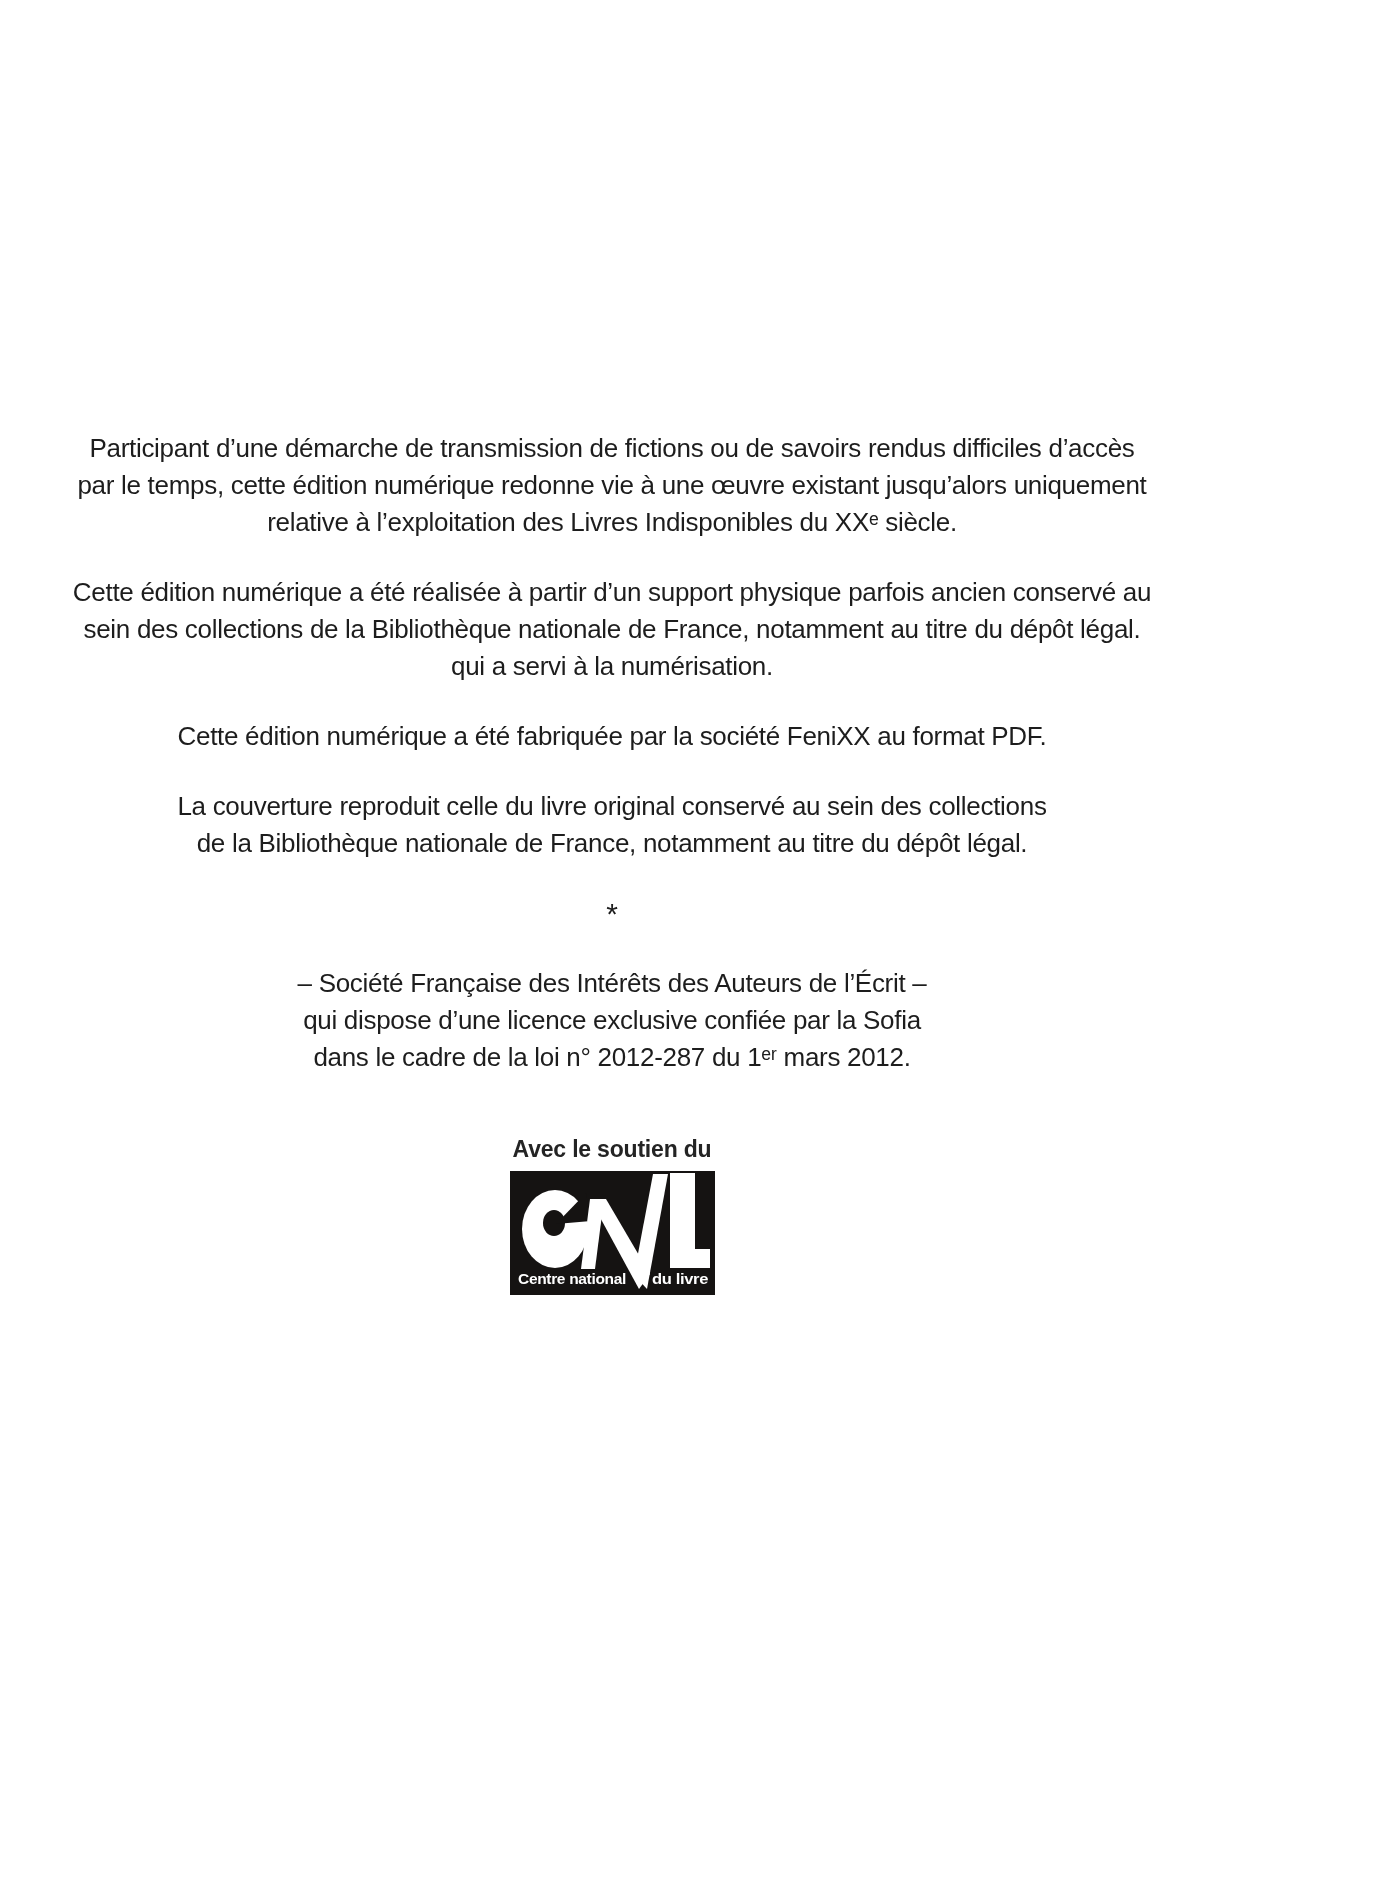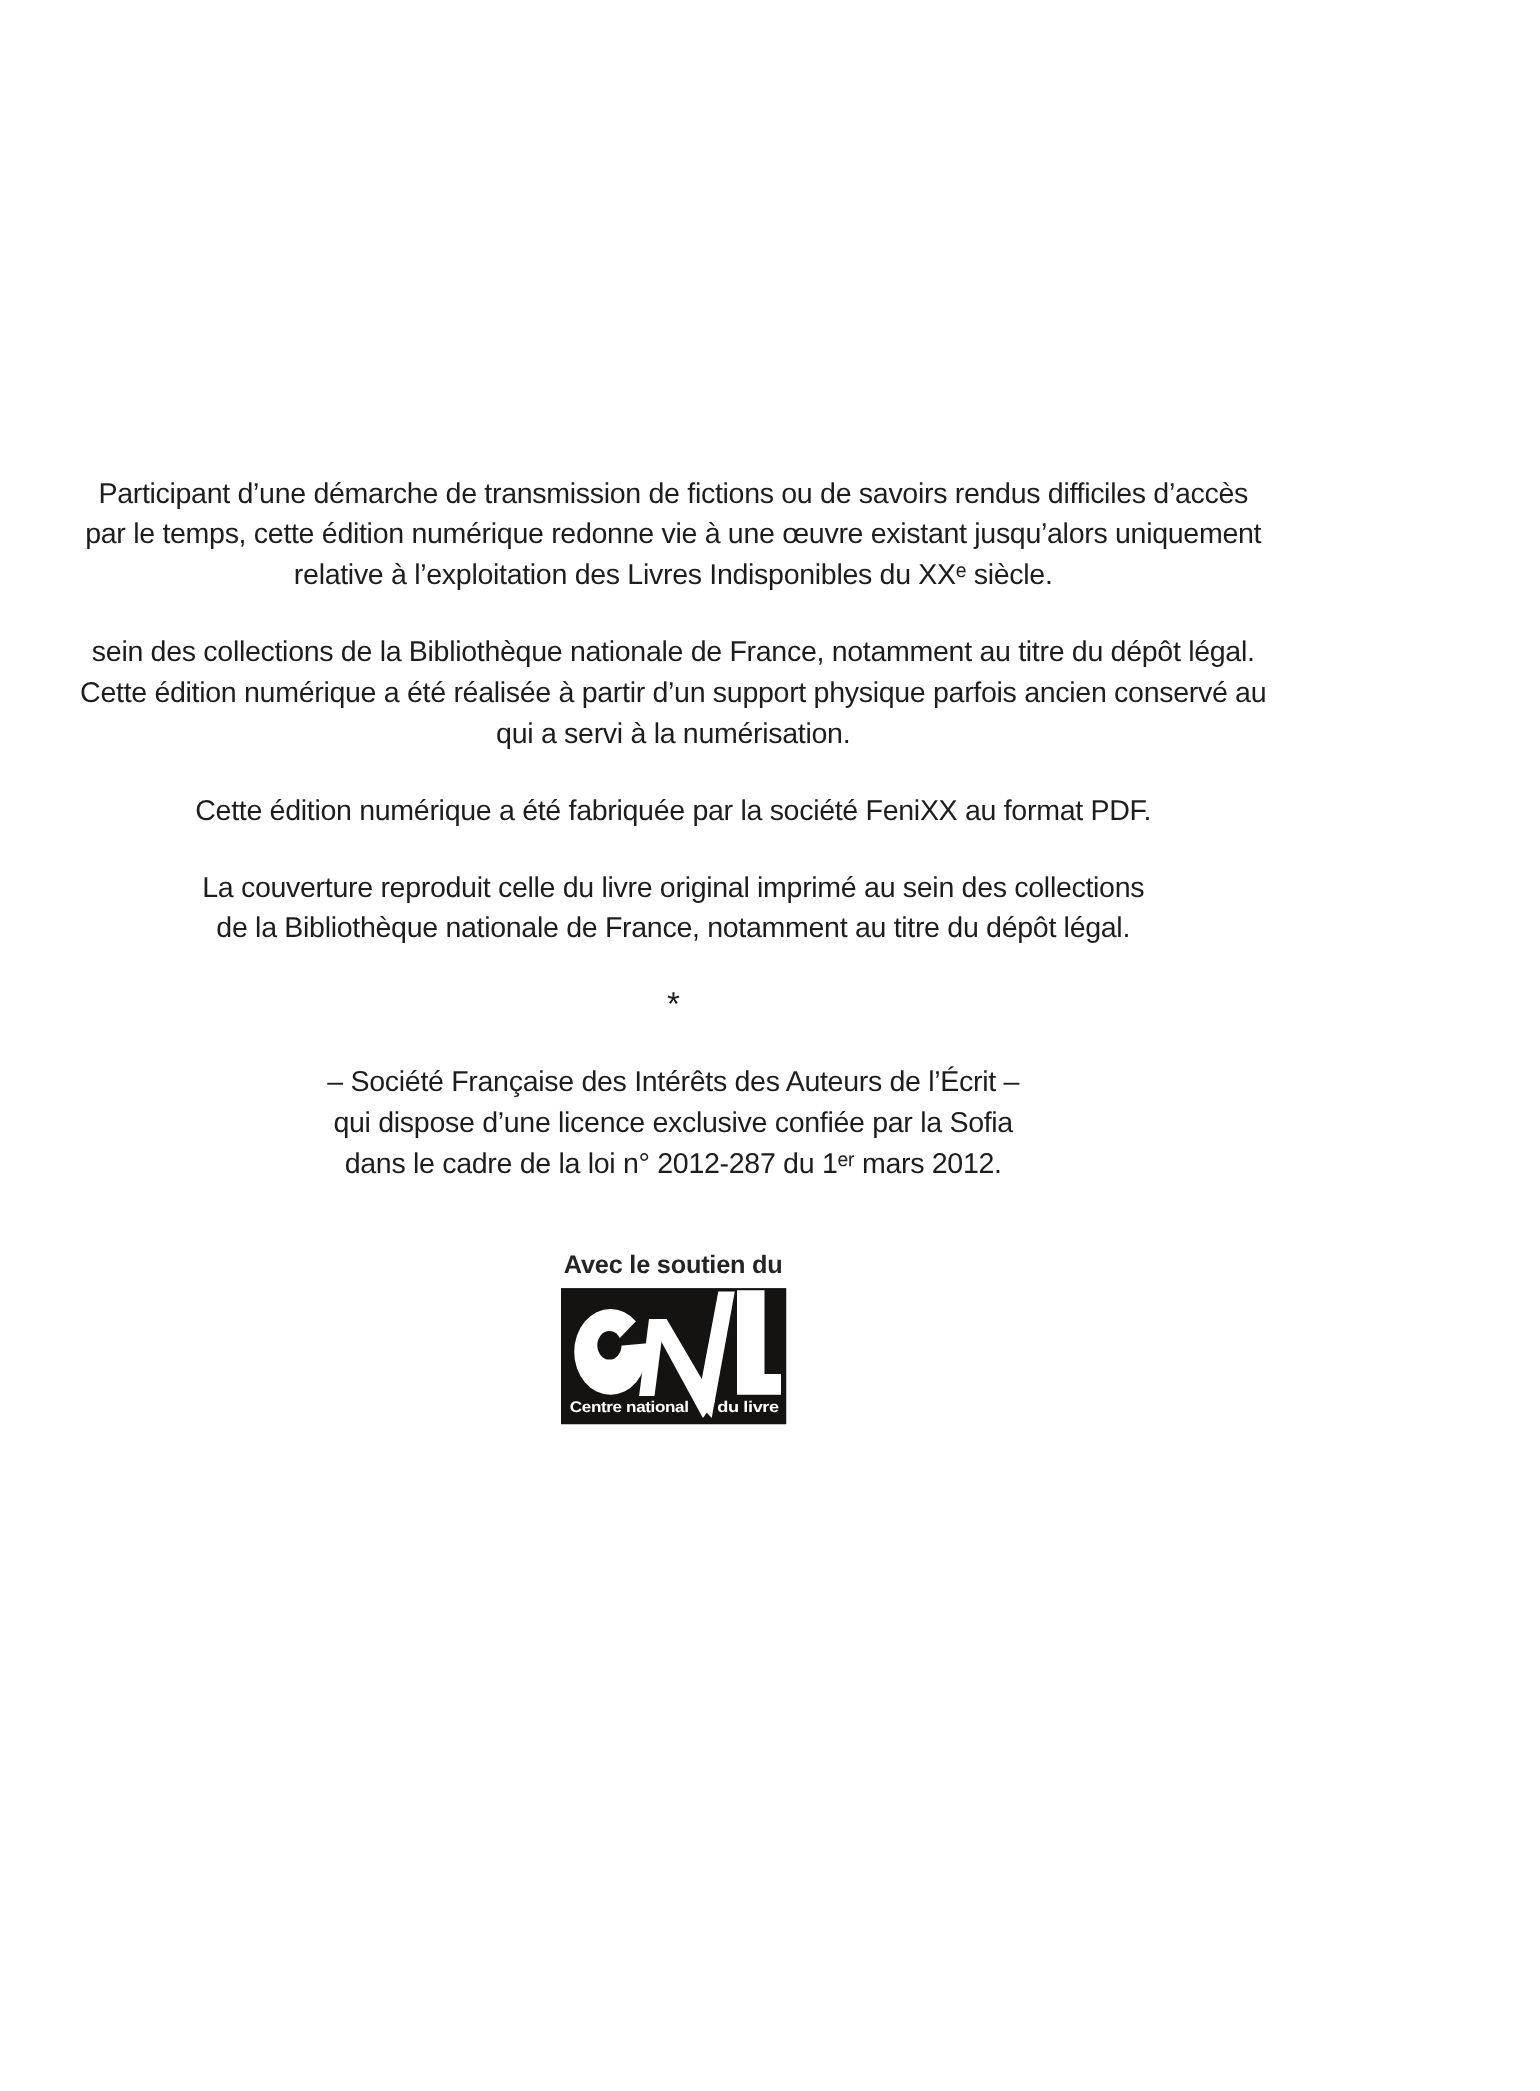--- a/index.html
+++ b/index.html
@@ -59,31 +59,31 @@
 <div class="page">
   <main class="content">
 
     <p>
       <span class="ln">Participant d’une démarche de transmission de fictions ou de savoirs rendus difficiles d’accès</span>
       <span class="ln">par le temps, cette édition numérique redonne vie à une œuvre existant jusqu’alors uniquement</span>
       <span class="ln">relative à l’exploitation des Livres Indisponibles du XXᵉ siècle.</span>
     </p>
 
     <p>
+      <span class="ln">Cette édition numérique a été réalisée à partir d’un support physique parfois ancien conservé au</span>
       <span class="ln">sein des collections de la Bibliothèque nationale de France, notamment au titre du dépôt légal.</span>
-      <span class="ln">Cette édition numérique a été réalisée à partir d’un support physique parfois ancien conservé au</span>
       <span class="ln">qui a servi à la numérisation.</span>
     </p>
 
     <p>
       <span class="ln">Cette édition numérique a été fabriquée par la société FeniXX au format PDF.</span>
     </p>
 
     <p>
-      <span class="ln">La couverture reproduit celle du livre original imprimé au sein des collections</span>
+      <span class="ln">La couverture reproduit celle du livre original conservé au sein des collections</span>
       <span class="ln">de la Bibliothèque nationale de France, notamment au titre du dépôt légal.</span>
     </p>
 
     <p class="separator">*</p>
 
     <p>
       <span class="ln">– Société Française des Intérêts des Auteurs de l’Écrit –</span>
       <span class="ln">qui dispose d’une licence exclusive confiée par la Sofia</span>
       <span class="ln">dans le cadre de la loi n° 2012-287 du 1ᵉʳ mars 2012.</span>
     </p>

